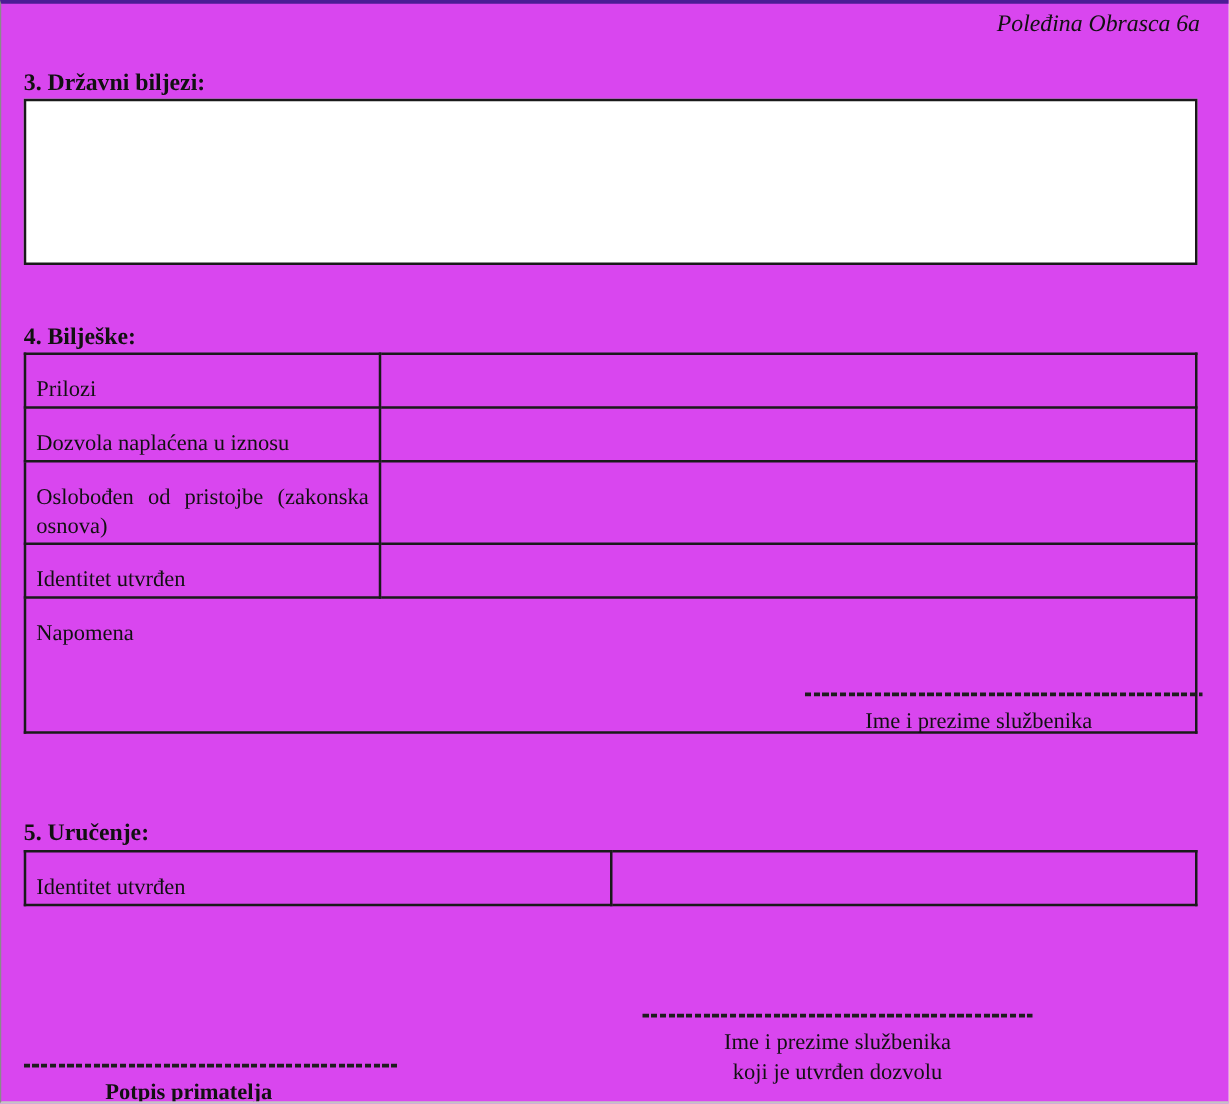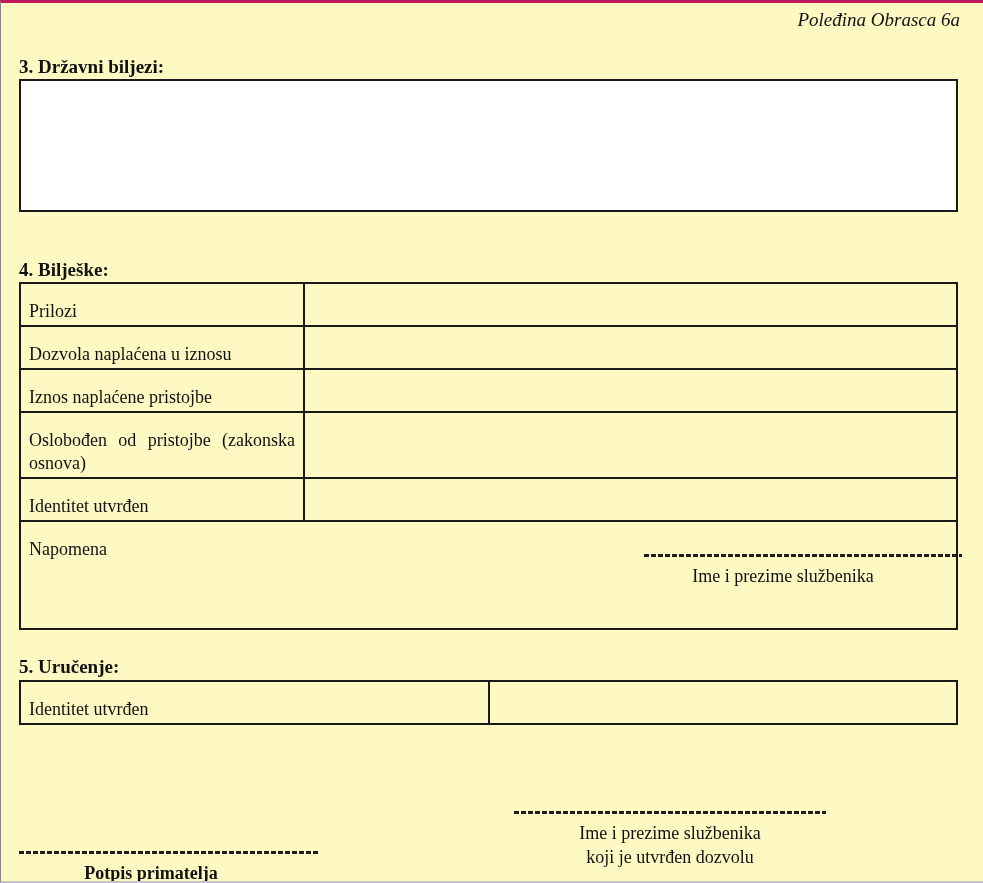--- a/index.html
+++ b/index.html
@@ -3,22 +3,22 @@
 <meta charset="utf-8">
 <style>
   * { margin: 0; padding: 0; box-sizing: border-box; }
   html, body { background: #f2f2f2; }
   body { font-family: "Liberation Serif", serif; color: #111; }
 
   .page {
     position: relative;
     width: 983px;
     height: 883px;
-    background: #fef9c3;
-    border-top: 3px solid #be185d;
+    background: #d946ef;
+    border-top: 3px solid #4c1d95;
     border-left: 1px solid #8a8a8a;
     border-bottom: 2px solid #c4c4c4;
     overflow: hidden;
   }
 
   .corner-note {
     position: absolute;
     top: 6px;
     right: 23px;
     font-style: italic;
@@ -117,24 +117,20 @@
     <tbody>
         <tr>
       <td class="rh-26">Prilozi</td>
       <td class="rh-26"></td>
     </tr>
     <tr>
       <td class="rh-24">Dozvola naplaćena u iznosu</td>
       <td class="rh-24"></td>
     </tr>
     <tr>
-      <td class="rh-21">Iznos naplaćene pristojbe</td>
-      <td class="rh-21"></td>
-    </tr>
-    <tr>
       <td class="rh-45 justify-cell">
         <div>Oslobođen od pristojbe (zakonska osnova)</div>
       </td>
       <td class="rh-45"></td>
     </tr>
     <tr>
       <td class="rh-24">Identitet utvrđen</td>
       <td class="rh-24"></td>
     </tr>
     <tr>

